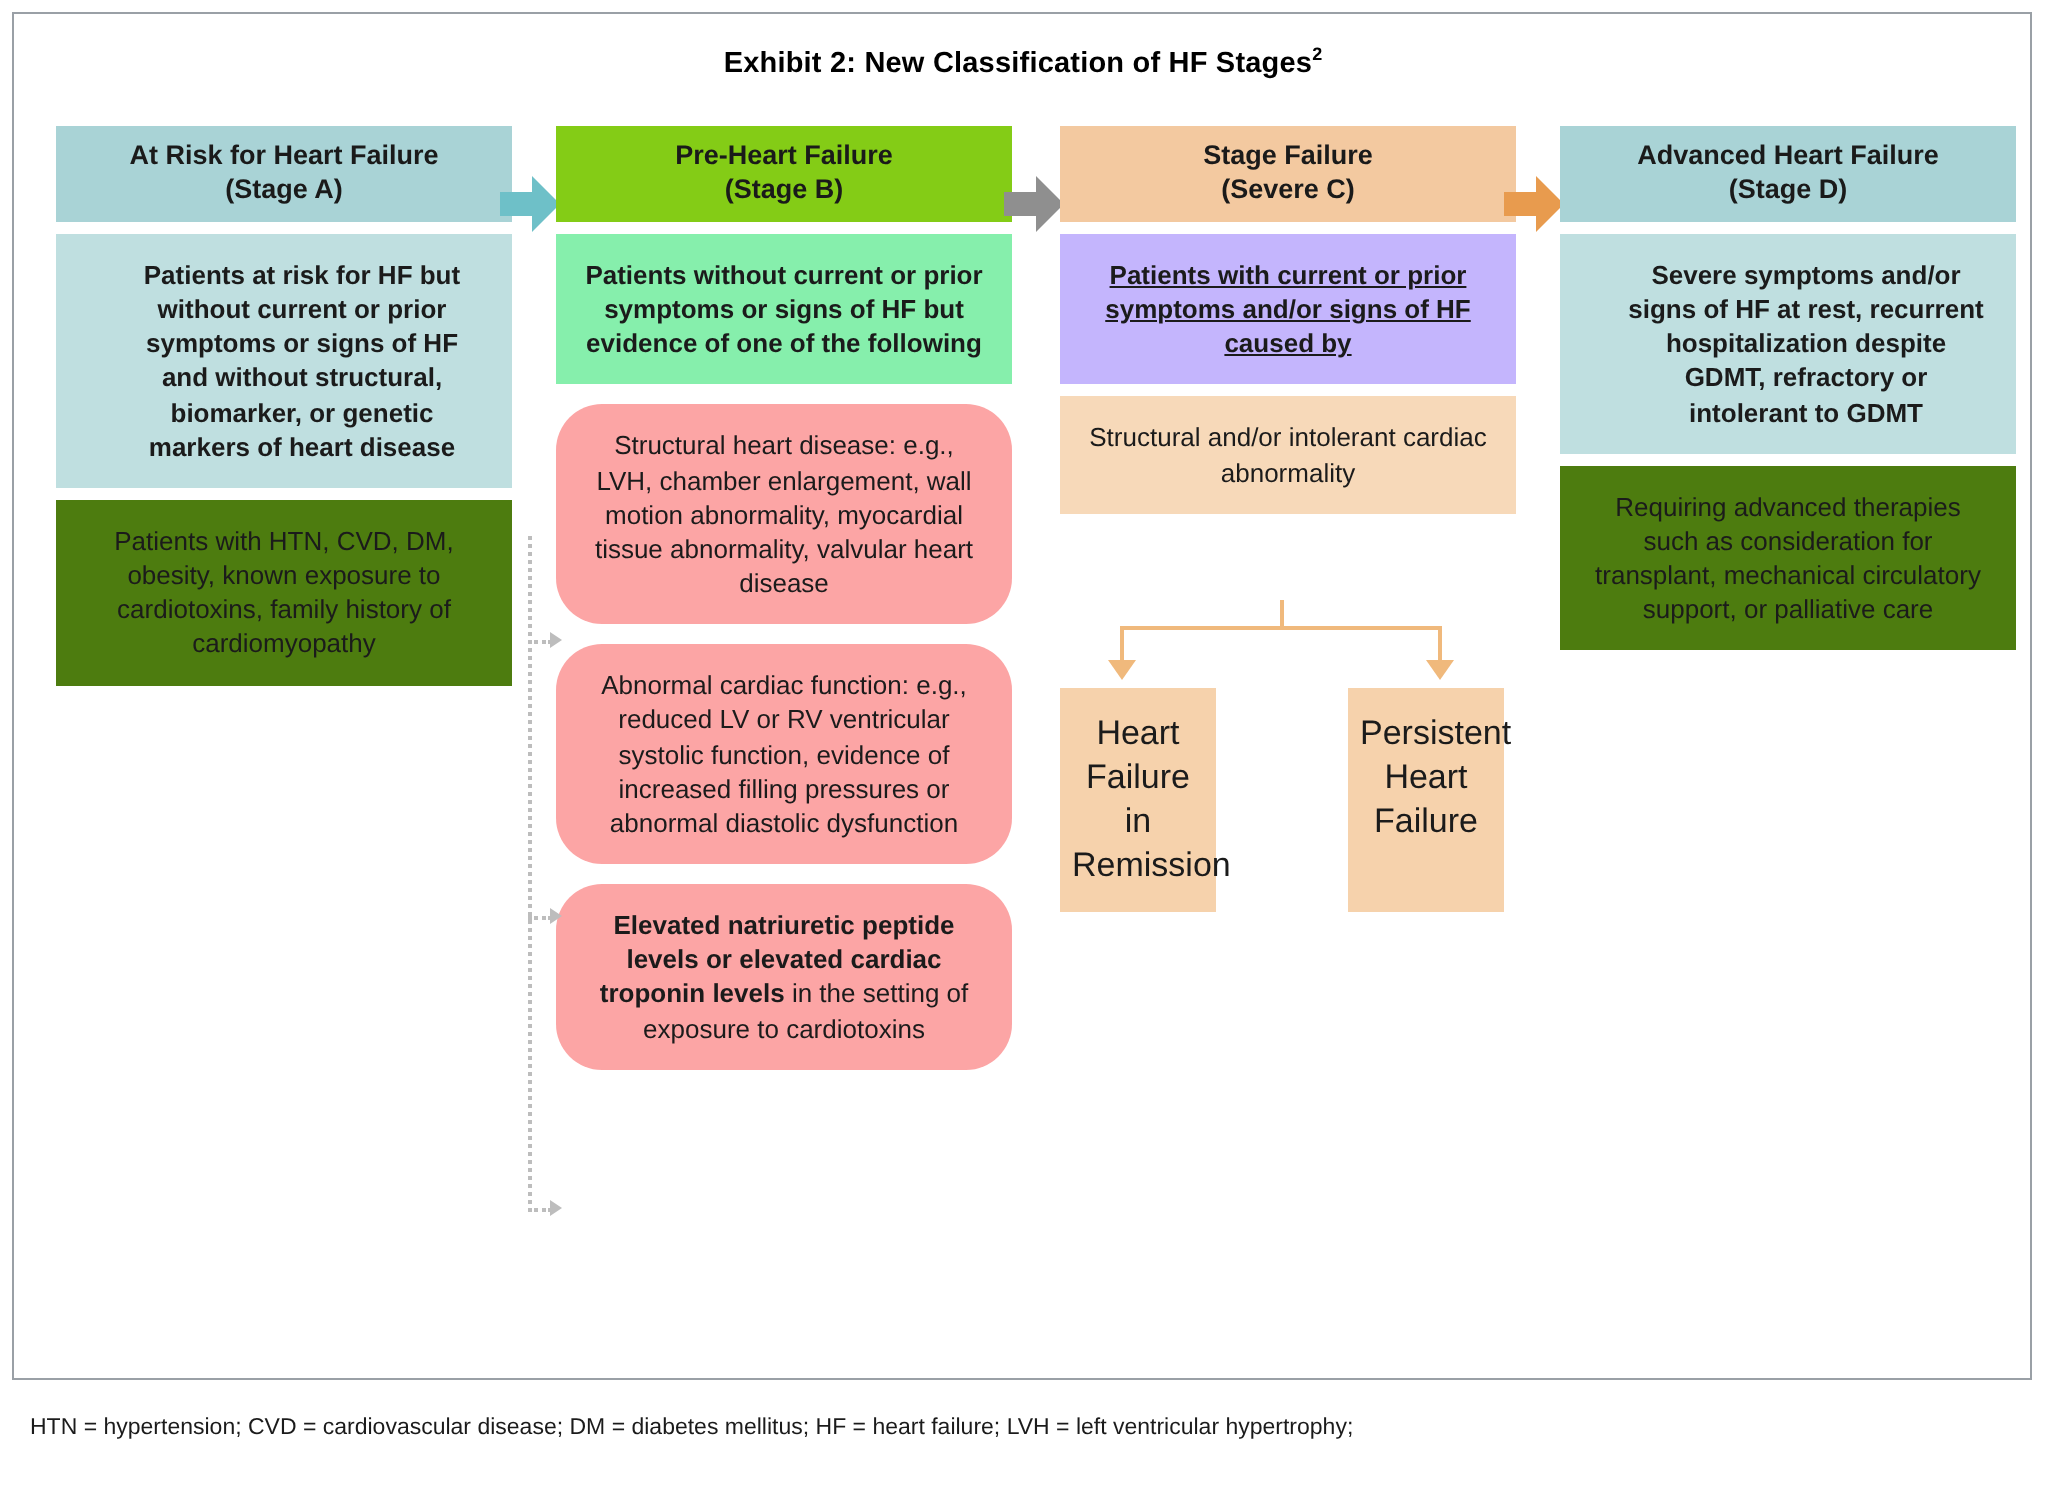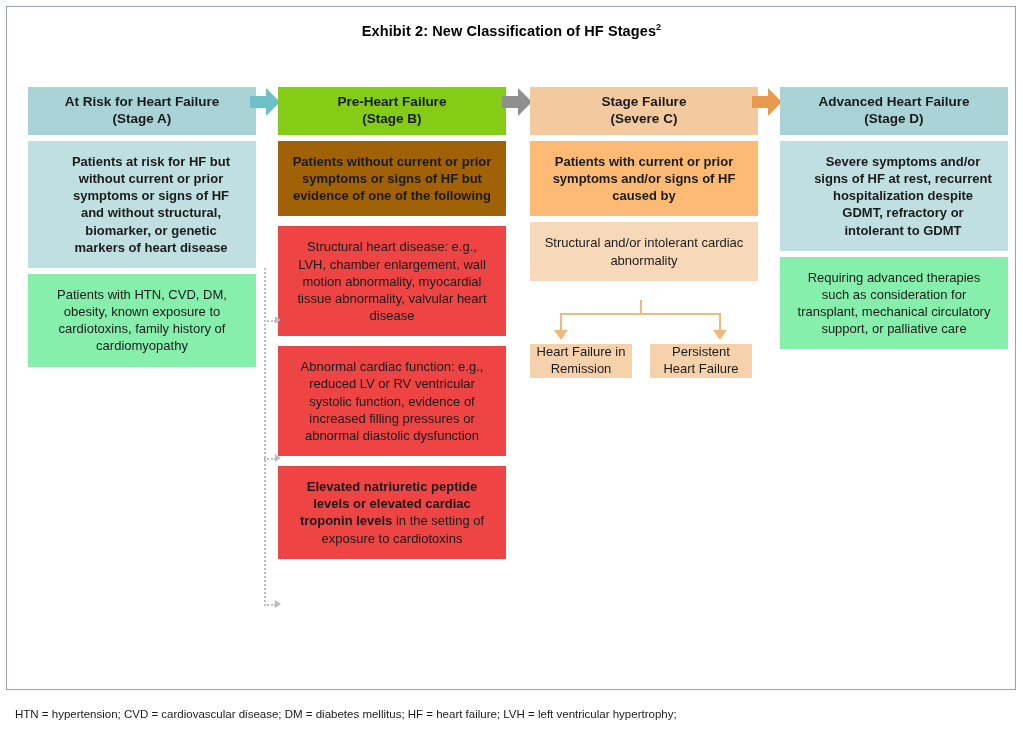--- a/index.html
+++ b/index.html
@@ -22,21 +22,21 @@
   }
   .title{
     position:absolute;left:0;top:22px;width:1023px;
     text-align:center;
     font-size:14.5px;font-weight:bold;color:#000;
     letter-spacing:0.1px;
   }
   .title sup{font-size:9px;vertical-align:super;font-weight:bold;}
 
   
-  .col{position:absolute;top:87px;width:228px;}
+  .col{position:absolute;top:63px;width:228px;}
   .col-a{left:28px;}
   .col-b{left:278px;}
   .col-c{left:530px;}
   .col-d{left:780px;}
 
   .header{
     height:48px;
     display:flex;align-items:center;justify-content:center;
     text-align:center;
     font-weight:bold;font-size:13.5px;
@@ -51,24 +51,24 @@
 
   .box{
     box-sizing:border-box;
     padding:12px 14px;
     font-size:13px;
     line-height:1.32;
     text-align:center;
   }
   .bold{font-weight:bold;}
   .teal{background:#bfdfe0;padding-left:32px;}
-  .teal-light{background:#86efac;}
-  .gray{background:#a16207;}
-  .gray-light{background:#ef4444;}
-  .orange{background:#fdba74;}
+  .teal-light{background:#4d7c0f;}
+  .gray{background:#86efac;}
+  .gray-light{background:#fca5a5;border-radius:23px;}
+  .orange{background:#c4b5fd;text-decoration:underline;}
   .orange-light{background:#f7d9b9;}
 
   .gap-sm{height:6px;}
   .gap-md{height:10px;}
 
   
   .arrow{
     position:absolute;top:88px;
     width:0;height:0;
   }
@@ -134,24 +134,24 @@
     position:absolute;left:183px;top:30px;width:0;height:0;
     border-left:7px solid transparent;border-right:7px solid transparent;
     border-top:10px solid #f0b97c;
   }
 
   .sub-row{
     position:absolute;left:530px;top:344px;width:222px;
     display:flex;justify-content:space-between;
   }
   .sub-box{
-    width:102px;
+    width:78px;
     background:#f6d2ac;
-    padding:0 6px;
-    font-size:13px;line-height:1.3;text-align:center;
+    padding:12px 6px;
+    font-size:17px;line-height:1.3;text-align:center;
     box-sizing:border-box;
   }
 
   .footnote{
     position:absolute;left:15px;top:706px;width:1000px;
     font-size:11.5px;line-height:1.55;color:#1b1b1b;
   }
 </style>
 </head>
 <body>

